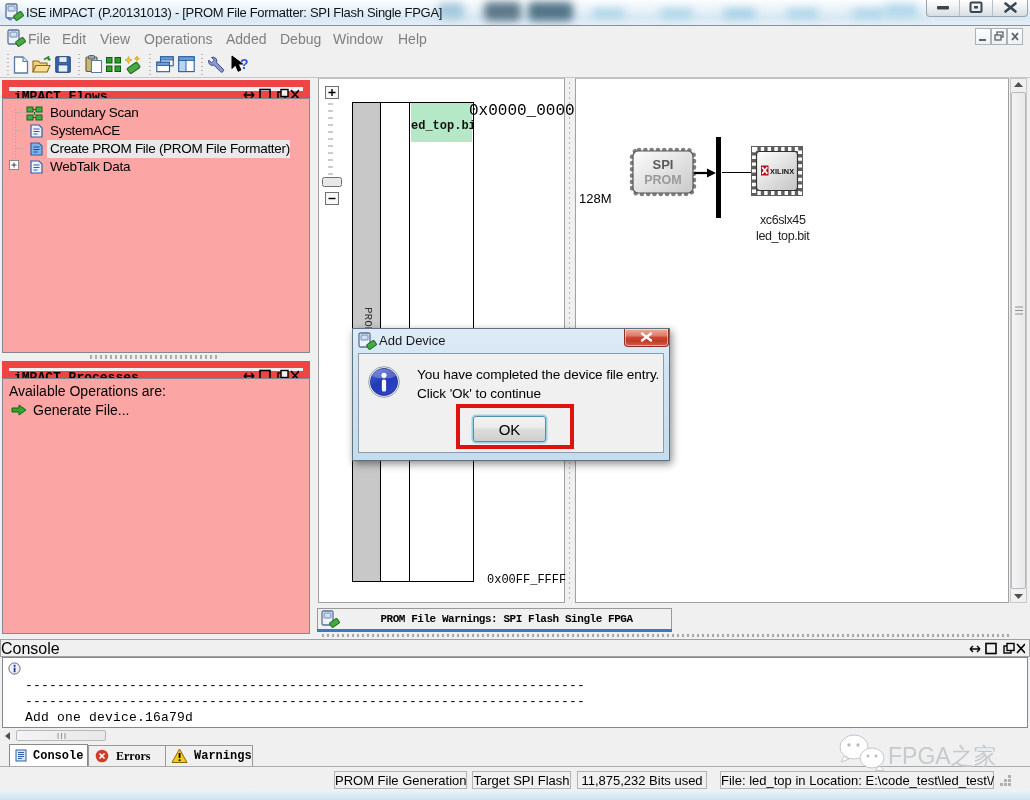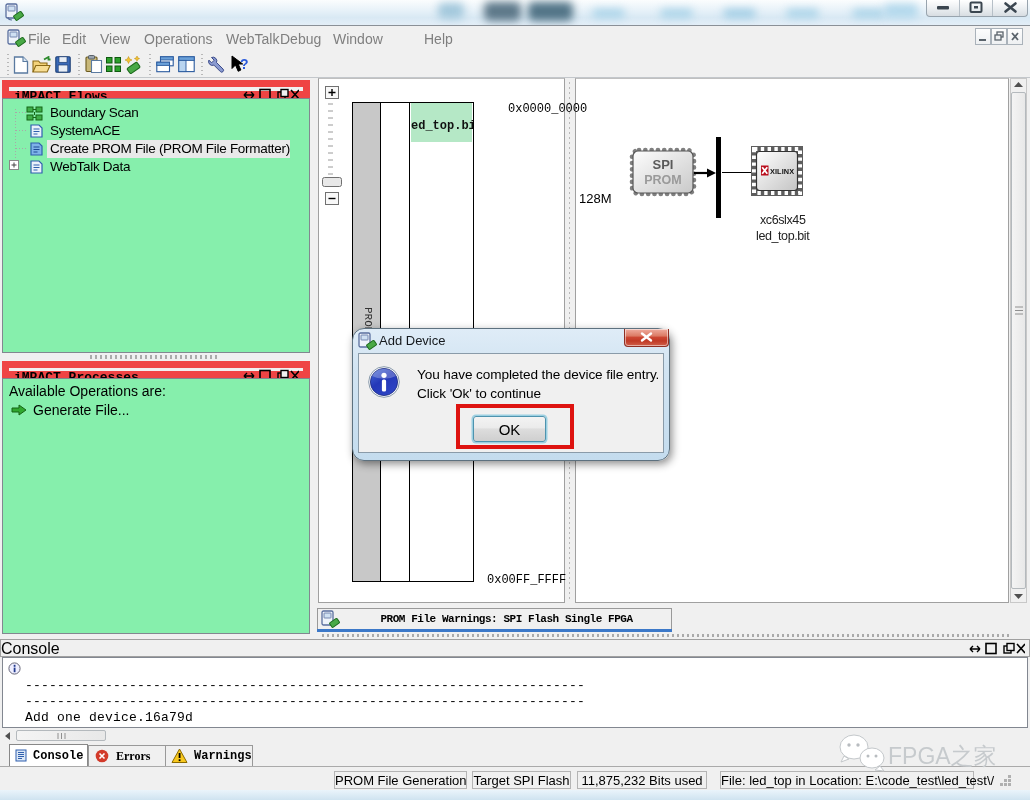--- a/index.html
+++ b/index.html
@@ -27,21 +27,21 @@
 
 #toolbar { left:0; top:51px; width:1030px; height:27px; background:#f0f0f0; border-bottom:1px solid #c3c7cb; }
 .tsep { position:absolute; top:3px; width:2px; height:21px;
  background-image:repeating-linear-gradient(180deg,#b8b8b8 0 1.5px,transparent 1.5px 4px); }
 .ticon { position:absolute; top:4px; }
 
 
 .phead { position:absolute; background:#f0f0f0; border:7px solid #ef4444; }
 .phead .ptitle { position:absolute; left:5px; top:2px; font-family:"Liberation Mono",monospace; font-weight:bold; font-size:13px; color:#000; }
 .pbtns { position:absolute; right:4px; top:1px; display:flex; gap:4px; font-size:13px; font-weight:bold; color:#000;}
-.pwhite { position:absolute; background:#86efac; border:1px solid #828790; }
+.pwhite { position:absolute; background:#fca5a5; border:1px solid #828790; }
 
 
 .trow { position:absolute; left:47px; font-size:13.5px; letter-spacing:-0.3px; color:#000; white-space:nowrap; }
 .ticn { position:absolute; left:27px; width:13px; height:14px; }
 
 
 #consolehead { left:0; top:639px; width:1030px; height:18px; background:#f0f0f0; border:1px solid #a0a0a0; }
 #consolebody { left:2px; top:657px; width:1026px; height:71px; background:#fff; border:1px solid #828790; font-family:"Liberation Mono",monospace; font-size:13px; color:#000; }
 .cline { position:absolute; left:22px; white-space:pre; letter-spacing:0.2px;}
 
@@ -50,21 +50,21 @@
 .sbthumb { position:absolute; background:linear-gradient(90deg,#f4f4f4,#e8e8e8); border:1px solid #b4b9bd; border-radius:2px; }
 
 
 .btab { position:absolute; top:745px; height:21px; background:#f0f0f0; border:1px solid #999; border-bottom:none; font-family:"Liberation Mono",monospace; font-size:12px; font-weight:bold; }
 #statusbar { left:0; top:767px; width:1030px; height:23px; background:#f0f0f0; }
 .sfield { position:absolute; top:4px; height:18px; border:1px solid #b4b4b4; font-size:13px; color:#000; text-align:center; padding-top:1px; background:#f0f0f0; white-space:nowrap;}
 #bottomstrip { left:0; top:790px; width:1030px; height:10px; background:linear-gradient(180deg,#eaf4fb,#cfe3f0); }
 
 
 #dlg { left:352px; top:328px; width:318px; height:133px;
-  border:1px solid #5d717f; border-radius:12px;
+  border:1px solid #5d717f; border-radius:0;
   background:linear-gradient(180deg,#dfecf7 0%,#d2e4f2 30%,#c4dcee 100%);
   box-shadow:2px 3px 8px rgba(0,0,0,0.45); }
 #dlgbody { position:absolute; left:5px; top:24px; right:5px; bottom:7px; background:#f0f0f0; border:1px solid #8a9ba9; }
 #dlgtitle { position:absolute; left:26px; top:4px; font-size:13px; color:#15191d; }
 #dlgclose { position:absolute; left:271px; top:0px; width:45px; height:18px;
   background:linear-gradient(180deg,#efac9f 0%,#dc7c66 40%,#cc4632 50%,#c03a26 70%,#d0604a 100%);
   border:1px solid #8e2f24; border-top:none; border-radius:0 0 4px 4px;
   color:#fff; font-weight:bold; text-align:center; font-size:13px;
   box-shadow:inset 0 0 0 1px rgba(255,255,255,0.5); }
 
@@ -94,20 +94,21 @@
   <div class="blob" style="left:852px;top:9px;width:33px;height:9px;background:#a9d3e8;"></div>
   <div class="blob" style="left:884px;top:4px;width:34px;height:14px;background:#b2d8ec;"></div>
   <svg class="abs" style="left:5px;top:3px;" width="19" height="19" viewBox="0 0 19 19">
     <rect x="1" y="1" width="11" height="14" rx="1.5" fill="#eef3fa" stroke="#5a6f9e" stroke-width="1.3"></rect>
     <rect x="3" y="3" width="7" height="5" rx="0.5" fill="#cfe0f2" stroke="#5a6f9e" stroke-width="0.8"></rect>
     <path d="M7 17 a4 3 0 0 1 -4 -3" fill="none" stroke="#5a6f9e" stroke-width="1.2"></path>
     <g transform="rotate(-35 13 13)">
         <rect x="9" y="10.5" width="9" height="5.5" rx="1" fill="#49a946" stroke="#1d6b1d" stroke-width="1"></rect>
       </g>
   </svg>
+  <div id="titletext">ISE iMPACT (P.20131013) - [PROM File Formatter: SPI Flash Single FPGA]</div>
   <div id="winbtns">
     <div class="wb"><svg width="32" height="15">
           <rect x="10" y="6" width="12" height="3.5" rx="1" fill="#3b4650"></rect>
         </svg></div>
     <div class="wb"><svg width="32" height="15">
           <rect x="10.5" y="2.5" width="11" height="9.5" rx="1" fill="none" stroke="#3b4650" stroke-width="2"></rect>
           <rect x="14" y="6" width="4" height="2.5" fill="#3b4650"></rect>
         </svg></div>
     <div class="wb"><svg width="34" height="15">
           <path d="M12.5 3.5 L22.5 11.5 M22.5 3.5 L12.5 11.5" stroke="#3b4650" stroke-width="2.6" stroke-linecap="round"></path>
@@ -120,24 +121,24 @@
     <rect x="1" y="1" width="11" height="14" rx="1.5" fill="#eef3fa" stroke="#5a6f9e" stroke-width="1.3"></rect>
     <rect x="3" y="3" width="7" height="5" rx="0.5" fill="#cfe0f2" stroke="#5a6f9e" stroke-width="0.8"></rect>
     <g transform="rotate(-35 13 13)">
         <rect x="9" y="10.5" width="9" height="5.5" rx="1" fill="#49a946" stroke="#1d6b1d" stroke-width="1"></rect>
       </g>
   </svg>
   <div class="menuitem" style="left:28px;">File</div>
   <div class="menuitem" style="left:62px;">Edit</div>
   <div class="menuitem" style="left:100px;">View</div>
   <div class="menuitem" style="left:144px;">Operations</div>
-  <div class="menuitem" style="left:226px;">WebTalk</div>
+  <div class="menuitem" style="left:226px;">Added</div>
   <div class="menuitem" style="left:280px;">Debug</div>
   <div class="menuitem" style="left:333px;">Window</div>
-  <div class="menuitem" style="left:398px;margin-left:26px;">Help</div>
+  <div class="menuitem" style="left:398px;">Help</div>
   <div class="mdibtn" style="left:975px;"><svg width="14" height="15">
         <rect x="3" y="10" width="7" height="2" fill="#5a636b"></rect>
       </svg></div>
   <div class="mdibtn" style="left:991px;"><svg width="14" height="15">
         <rect x="5" y="3" width="6" height="5" fill="none" stroke="#5a636b" stroke-width="1.3"></rect>
         <rect x="3" y="6" width="6" height="5" fill="#eef0f2" stroke="#5a636b" stroke-width="1.3"></rect>
       </svg></div>
   <div class="mdibtn" style="left:1007px;"><svg width="14" height="15">
         <path d="M4 4 L10 11 M10 4 L4 11" stroke="#5a636b" stroke-width="1.8"></path>
       </svg></div>
@@ -308,21 +309,21 @@
   <rect x="5.5" y="108.5" width="13" height="12" fill="#f8f8f8" stroke="#707070"></rect>
   <path d="M8.5 114.5 h7" stroke="#000" stroke-width="1.4"></path>
 </svg>
 
 <div class="blk" style="left:352px;top:102px;width:122px;height:480px;background:#fff;"></div>
 <div class="abs" style="left:353px;top:103px;width:28px;height:478px;background:#c8c8c8;border-right:1px solid #000;"></div>
 <div class="abs" style="left:361px;top:307px;width:13px;height:80px;font-family:'Liberation Mono',monospace;font-size:11px;color:#333;writing-mode:vertical-rl;overflow:hidden;">PROM</div>
 <div class="abs" style="left:409px;top:103px;width:1px;height:478px;background:#000;"></div>
 <div class="abs" style="left:411px;top:103px;width:61px;height:39px;background:#b5e8c6;"></div>
 <div class="abs" style="left:411px;top:119px;width:62px;height:14px;font-family:'Liberation Mono',monospace;font-size:12px;font-weight:bold;color:#111;overflow:hidden;white-space:nowrap;">ed_top.bi</div>
-<div class="abs mono" style="left:508px;top:102px;font-size:12px;">0x0000_0000</div>
+<div class="abs mono" style="left:469px;top:102px;font-size:16px;">0x0000_0000</div>
 <div class="abs mono" style="left:487px;top:573px;font-size:12px;">0x00FF_FFFF</div>
 <div class="abs" style="left:579px;top:191px;font-size:13px;">128M</div>
 
 <svg class="abs" style="left:628px;top:146px;" width="70" height="52" viewBox="0 0 70 52">
   <rect x="4" y="4" width="62" height="44" rx="7" fill="none" stroke="#808080" stroke-width="4.6" stroke-dasharray="0.1 6.2" stroke-linecap="round"></rect>
   <rect x="5" y="5" width="60" height="42" rx="5" fill="url(#spig)" stroke="#555" stroke-width="1.2"></rect>
   <defs>
     <linearGradient id="spig" x1="0" y1="0" x2="1" y2="1">
       <stop offset="0" stop-color="#fdfdfd"></stop>
         <stop offset="1" stop-color="#c9c9c9"></stop>
@@ -434,21 +435,21 @@
     <rect x="7.7" y="11.3" width="1.8" height="1.8" fill="#000"></rect>
   </svg>
   <div class="abs" style="left:28px;top:3px;">Warnings</div>
 </div>
 <div class="abs" style="left:0;top:766px;width:1030px;height:1px;background:#aaa;"></div>
 
 <div class="abs" id="statusbar">
   <div class="sfield" style="left:334px;width:133px;">PROM File Generation</div>
   <div class="sfield" style="left:472px;width:99px;">Target SPI Flash</div>
   <div class="sfield" style="left:577px;width:130px;">11,875,232 Bits used</div>
-  <div class="sfield" style="left:720px;width:254px;">File: led_top in Location: E:\code_test\led_test\/</div>
+  <div class="sfield" style="left:720px;width:274px;">File: led_top in Location: E:\code_test\led_test\/</div>
   <svg class="abs" style="left:1000px;top:8px;" width="12" height="12">
       <g fill="#b0b0b0">
         <rect x="8" y="0" width="3" height="3"></rect>
         <rect x="8" y="4" width="3" height="3"></rect>
         <rect x="8" y="8" width="3" height="3"></rect>
         <rect x="4" y="4" width="3" height="3"></rect>
         <rect x="4" y="8" width="3" height="3"></rect>
         <rect x="0" y="8" width="3" height="3"></rect>
       </g>
     </svg>

